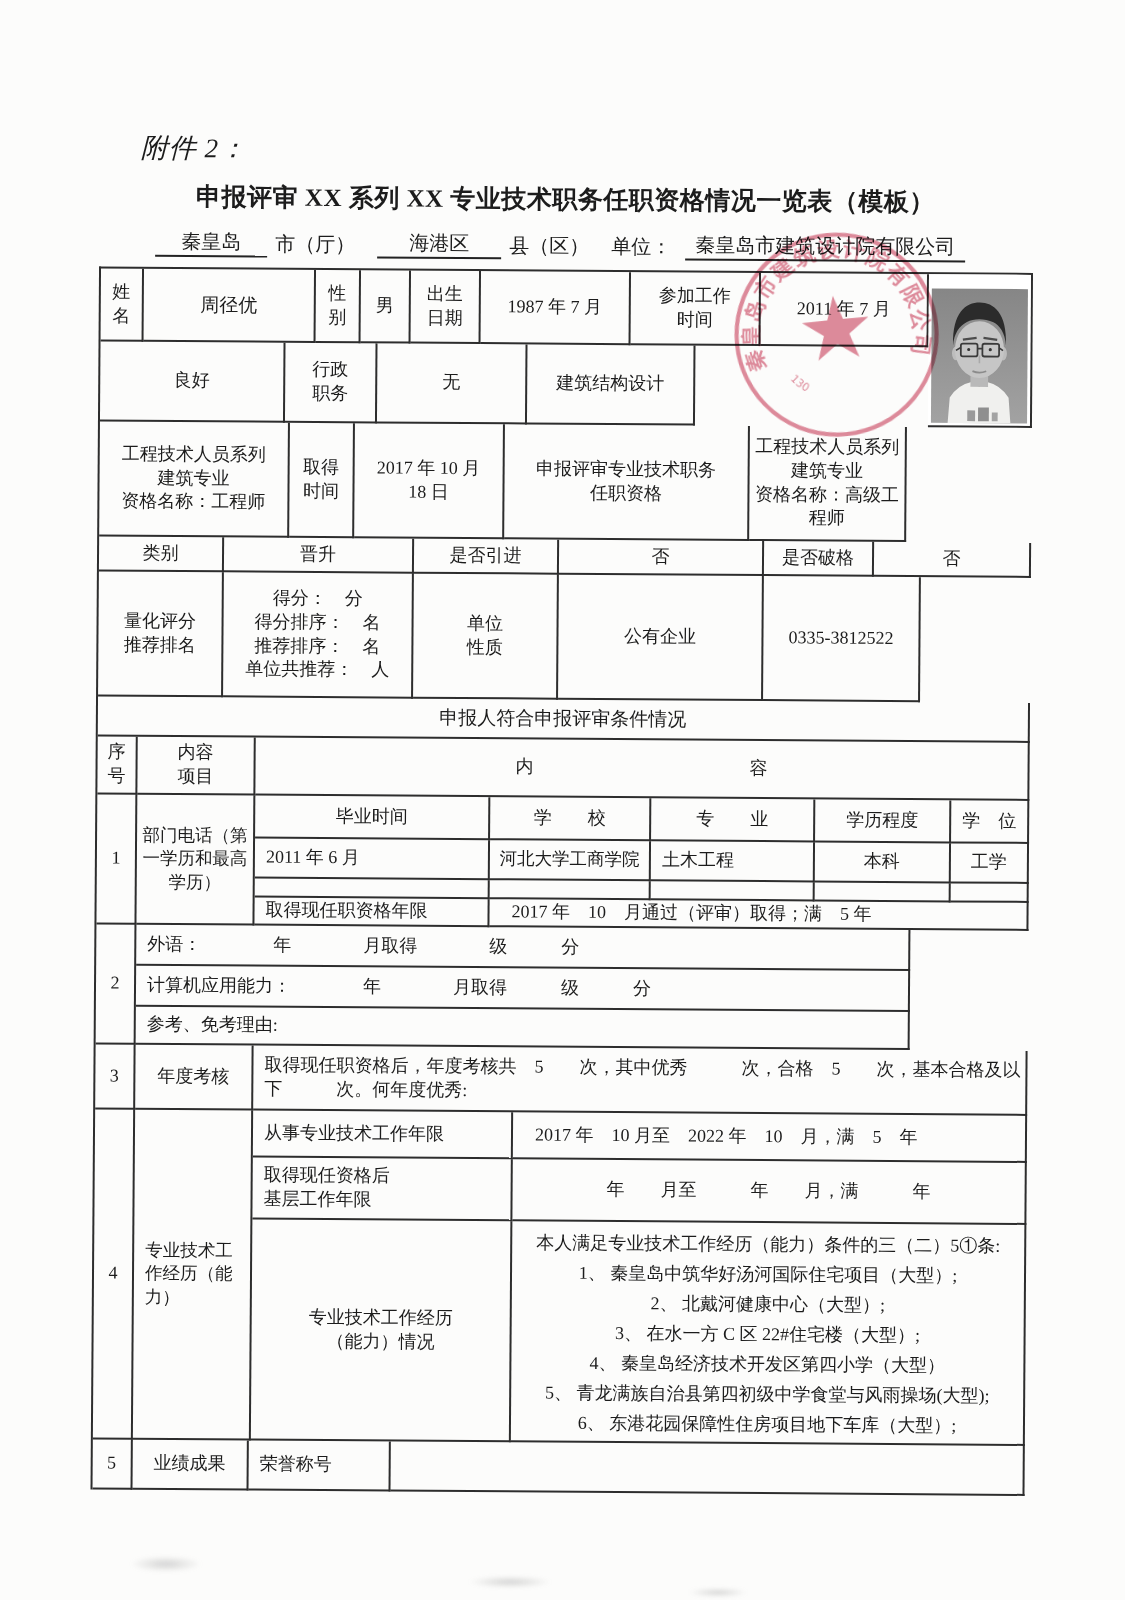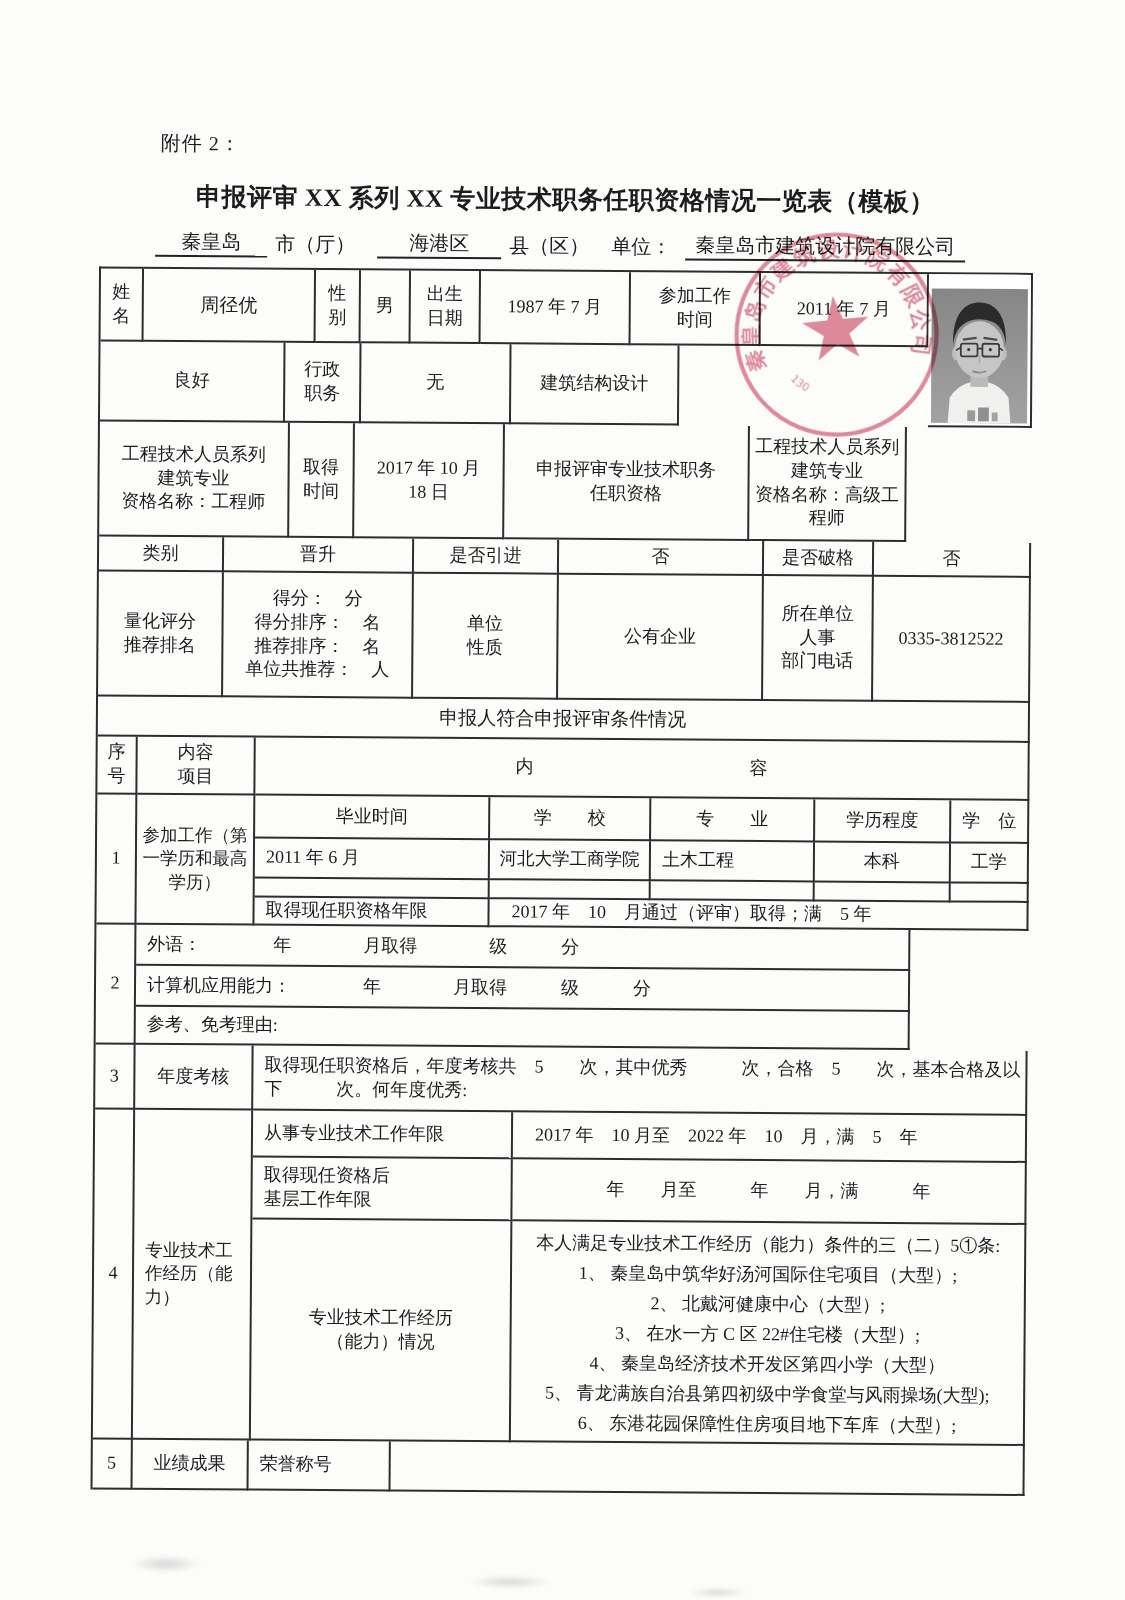--- a/index.html
+++ b/index.html
@@ -6,21 +6,21 @@
   .page{
     position:relative;width:1125px;height:1600px;margin:0 auto;
     background:#fcfcfb;overflow:hidden;
     font-family:"Liberation Serif","DejaVu Serif",serif;
     color:#1c1c1c;
   }
   .doc{
     position:absolute;left:100px;top:130px;width:932px;height:1470px;
     transform:rotate(0.4deg);transform-origin:80px 0;
   }
-  .attachment{position:absolute;left:61px;top:0;font-size:20px;letter-spacing:1px;}
+  .attachment{position:absolute;left:41px;top:0;font-size:27px;letter-spacing:1px;font-style:italic;}
   .main-title{position:absolute;left:0;top:50px;width:100%;text-align:center;
     font-size:25px;font-weight:700;letter-spacing:.5px;}
   .subtitle{position:absolute;left:56px;top:98px;font-size:20px;display:flex;align-items:flex-end;}
   .u{border-bottom:2px solid #222;display:inline-block;text-align:center;}
   .u.city{padding:0 26px;margin-right:8px;}
   .suffix{margin-right:22px;}
   .u.county{padding:0 32px;margin-right:8px;}
   .unit-label{margin-right:14px;}
   .u.unit{padding:0 10px;}
 
@@ -80,21 +80,21 @@
             <div class="cell" style="width:50px">男</div>
             <div class="cell" style="width:70px">出生
 日期</div>
             <div class="cell" style="width:150px">1987 年 7 月</div>
             <div class="cell" style="width:130px">参加工作
 时间</div>
             <div class="cell" style="width:168px">2011 年 7 月</div>
           </div>
           <div class="srow" style="height:80px">
             <div class="cell" style="width:185px">良好</div>
-            <div class="cell" style="width:76px">行政
+            <div class="cell" style="width:92px">行政
 职务</div>
             <div class="cell" style="width:150px">无</div>
             <div class="cell" style="width:168px">建筑结构设计</div>
           </div>
         </div>
         <div class="cell photo-cell" style="width:104px">
           <svg width="104" height="151" viewBox="0 0 104 153">
             <defs>
               <linearGradient id="pg" x1="0" y1="0" x2="0" y2="1">
                 <stop offset="0" stop-color="#868686"></stop>
@@ -151,41 +151,38 @@
       <div class="row" style="height:125px">
         <div class="cell" style="width:125px">量化评分
 推荐排名</div>
         <div class="cell" style="width:190px">得分：　分
 得分排序：　名
 推荐排序：　名
 单位共推荐：　人</div>
         <div class="cell" style="width:145px">单位
 性质</div>
         <div class="cell" style="width:205px">公有企业</div>
-        <div class="cell" style="width:110px">所在单位
-人事
-部门电话</div>
         <div class="cell" style="width:157px">0335-3812522</div>
       </div>
 
       <div class="row" style="height:40px">
         <div class="cell fs19" style="width:932px">申报人符合申报评审条件情况</div>
       </div>
 
       <div class="row" style="height:58px">
         <div class="cell" style="width:40px">序
 号</div>
         <div class="cell" style="width:118px">内容
 项目</div>
         <div class="cell" style="width:774px">内　　　　　　　　　　　　容</div>
       </div>
 
       <div class="row">
         <div class="cell" style="width:40px">1</div>
-        <div class="cell fs17" style="width:118px">参加工作（第一学历和最高学历）</div>
+        <div class="cell fs17" style="width:118px">部门电话（第一学历和最高学历）</div>
         <div class="sub" style="width:774px">
           <div class="srow" style="height:43px">
             <div class="cell" style="width:235px">毕业时间</div>
             <div class="cell" style="width:161px">学　　校</div>
             <div class="cell" style="width:164px">专　　业</div>
             <div class="cell" style="width:136px">学历程度</div>
             <div class="cell" style="width:78px">学　位</div>
           </div>
           <div class="srow" style="height:40px">
             <div class="cell left" style="width:235px">2011 年 6 月</div>

